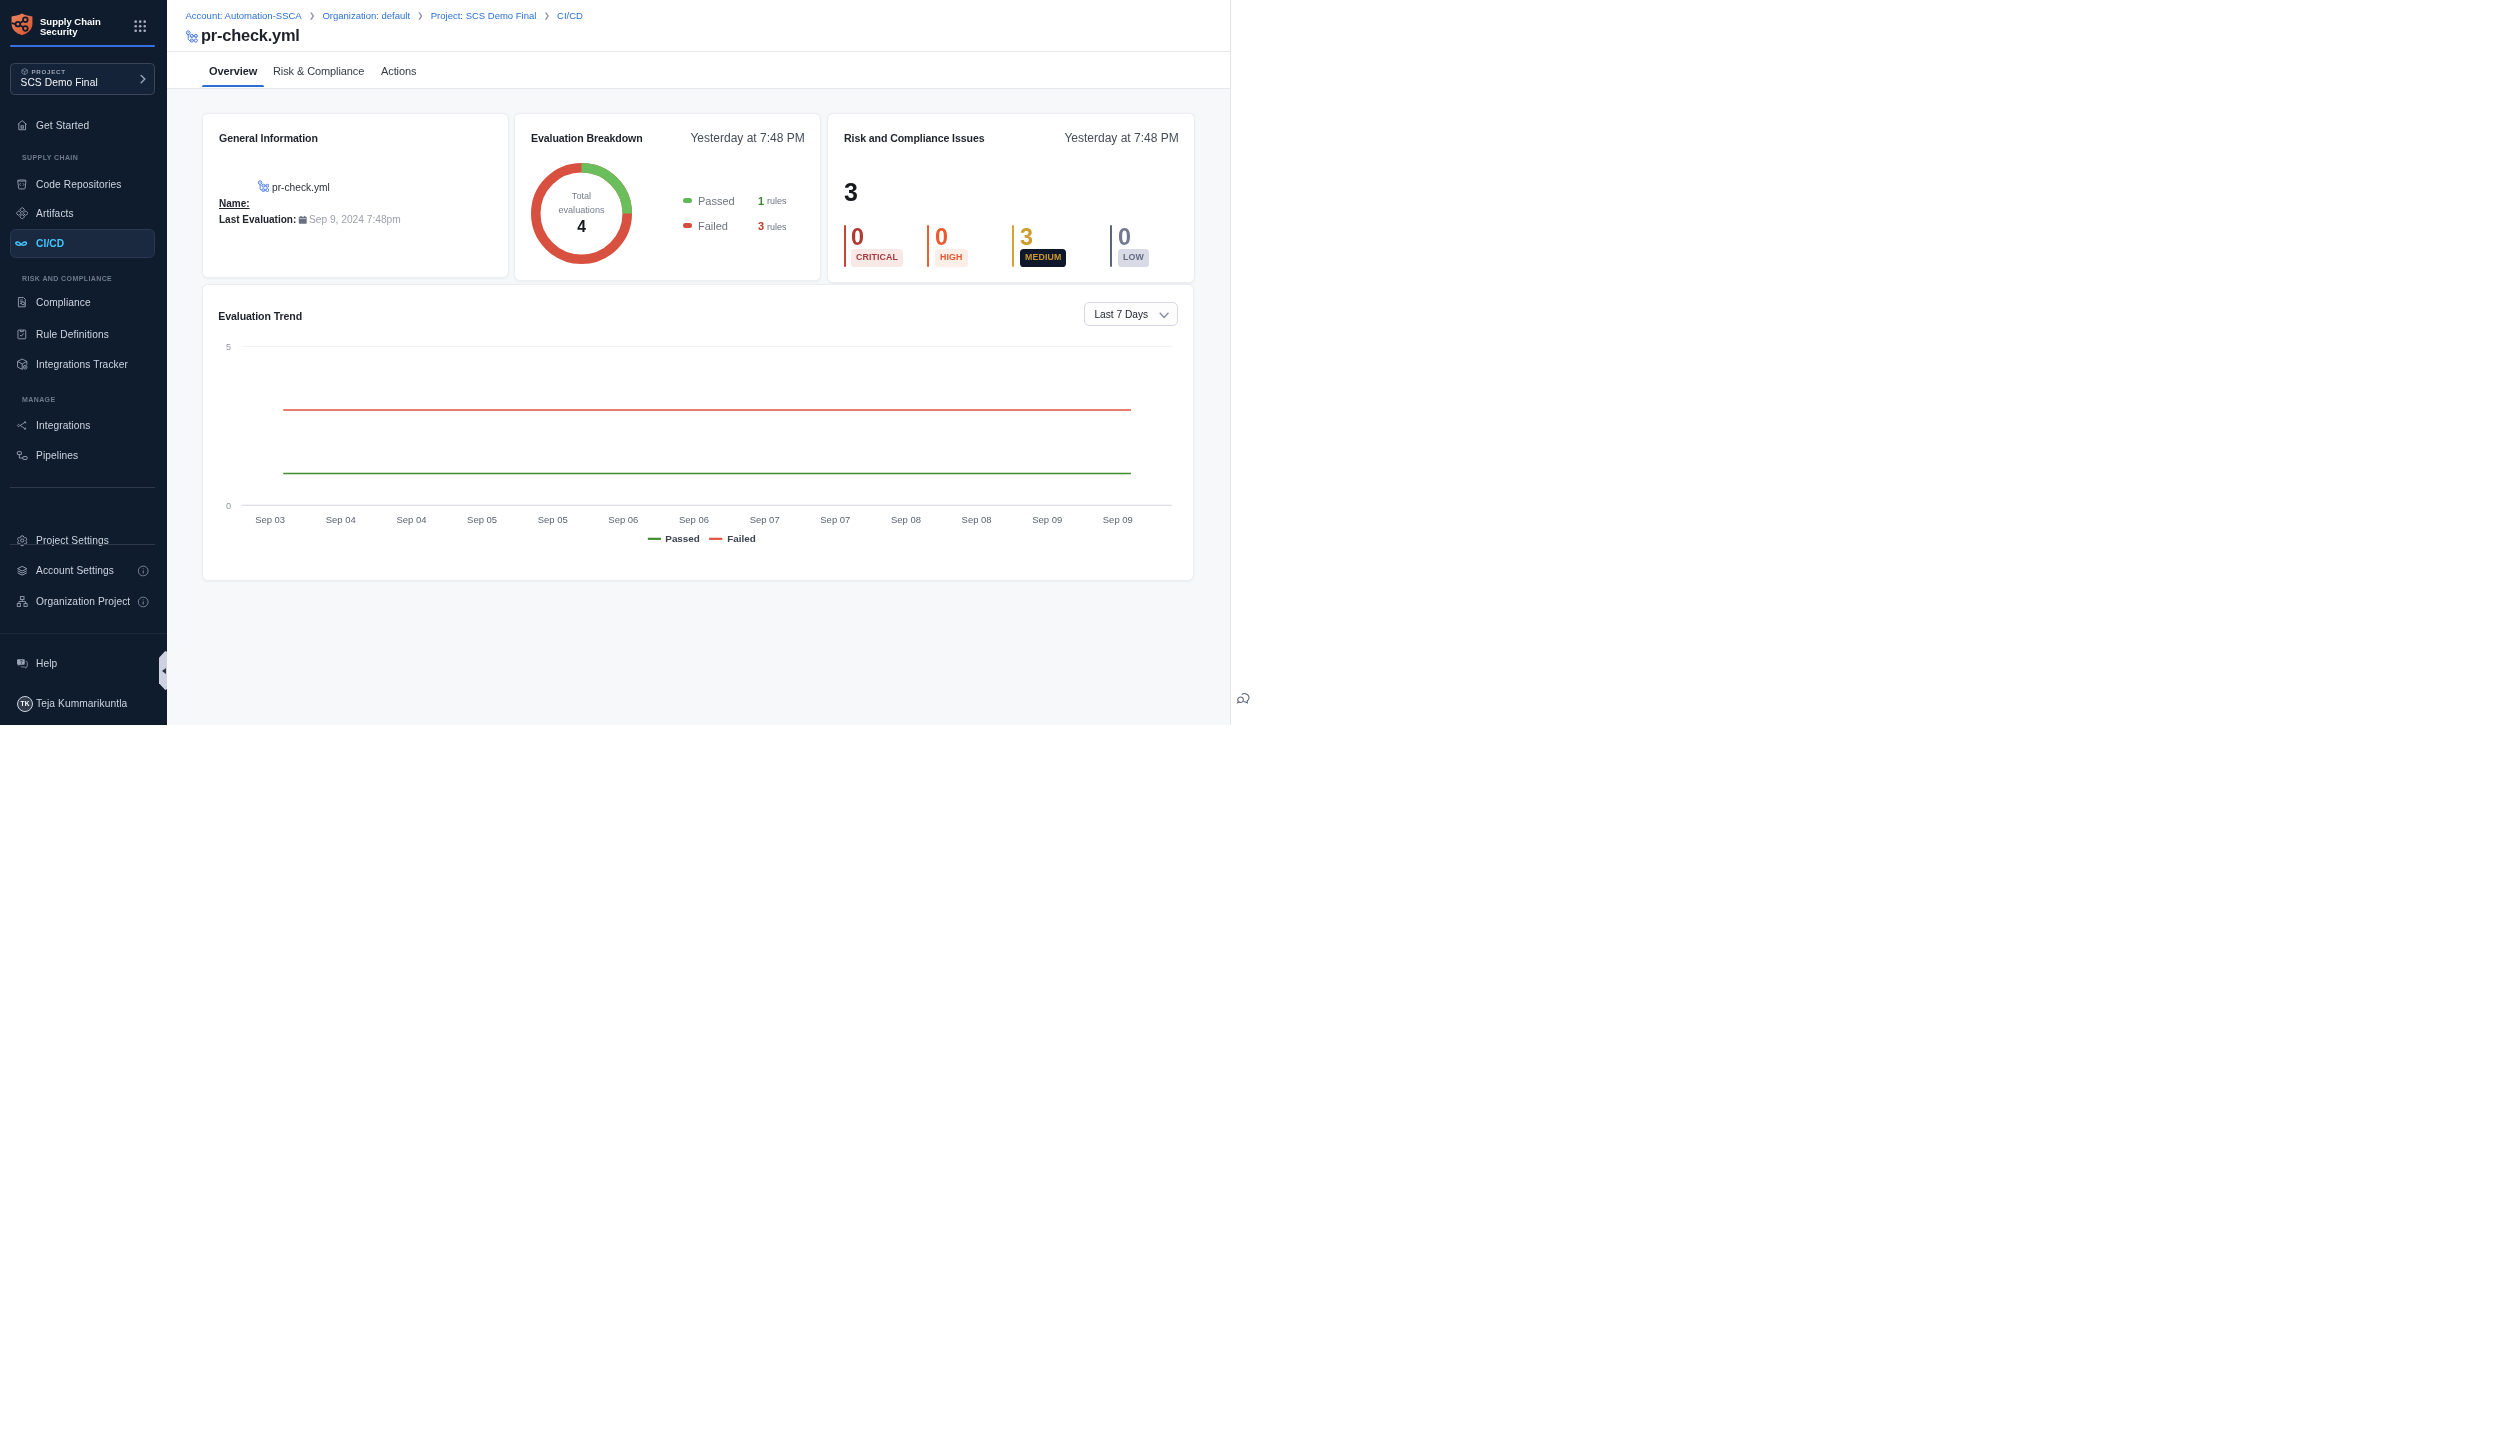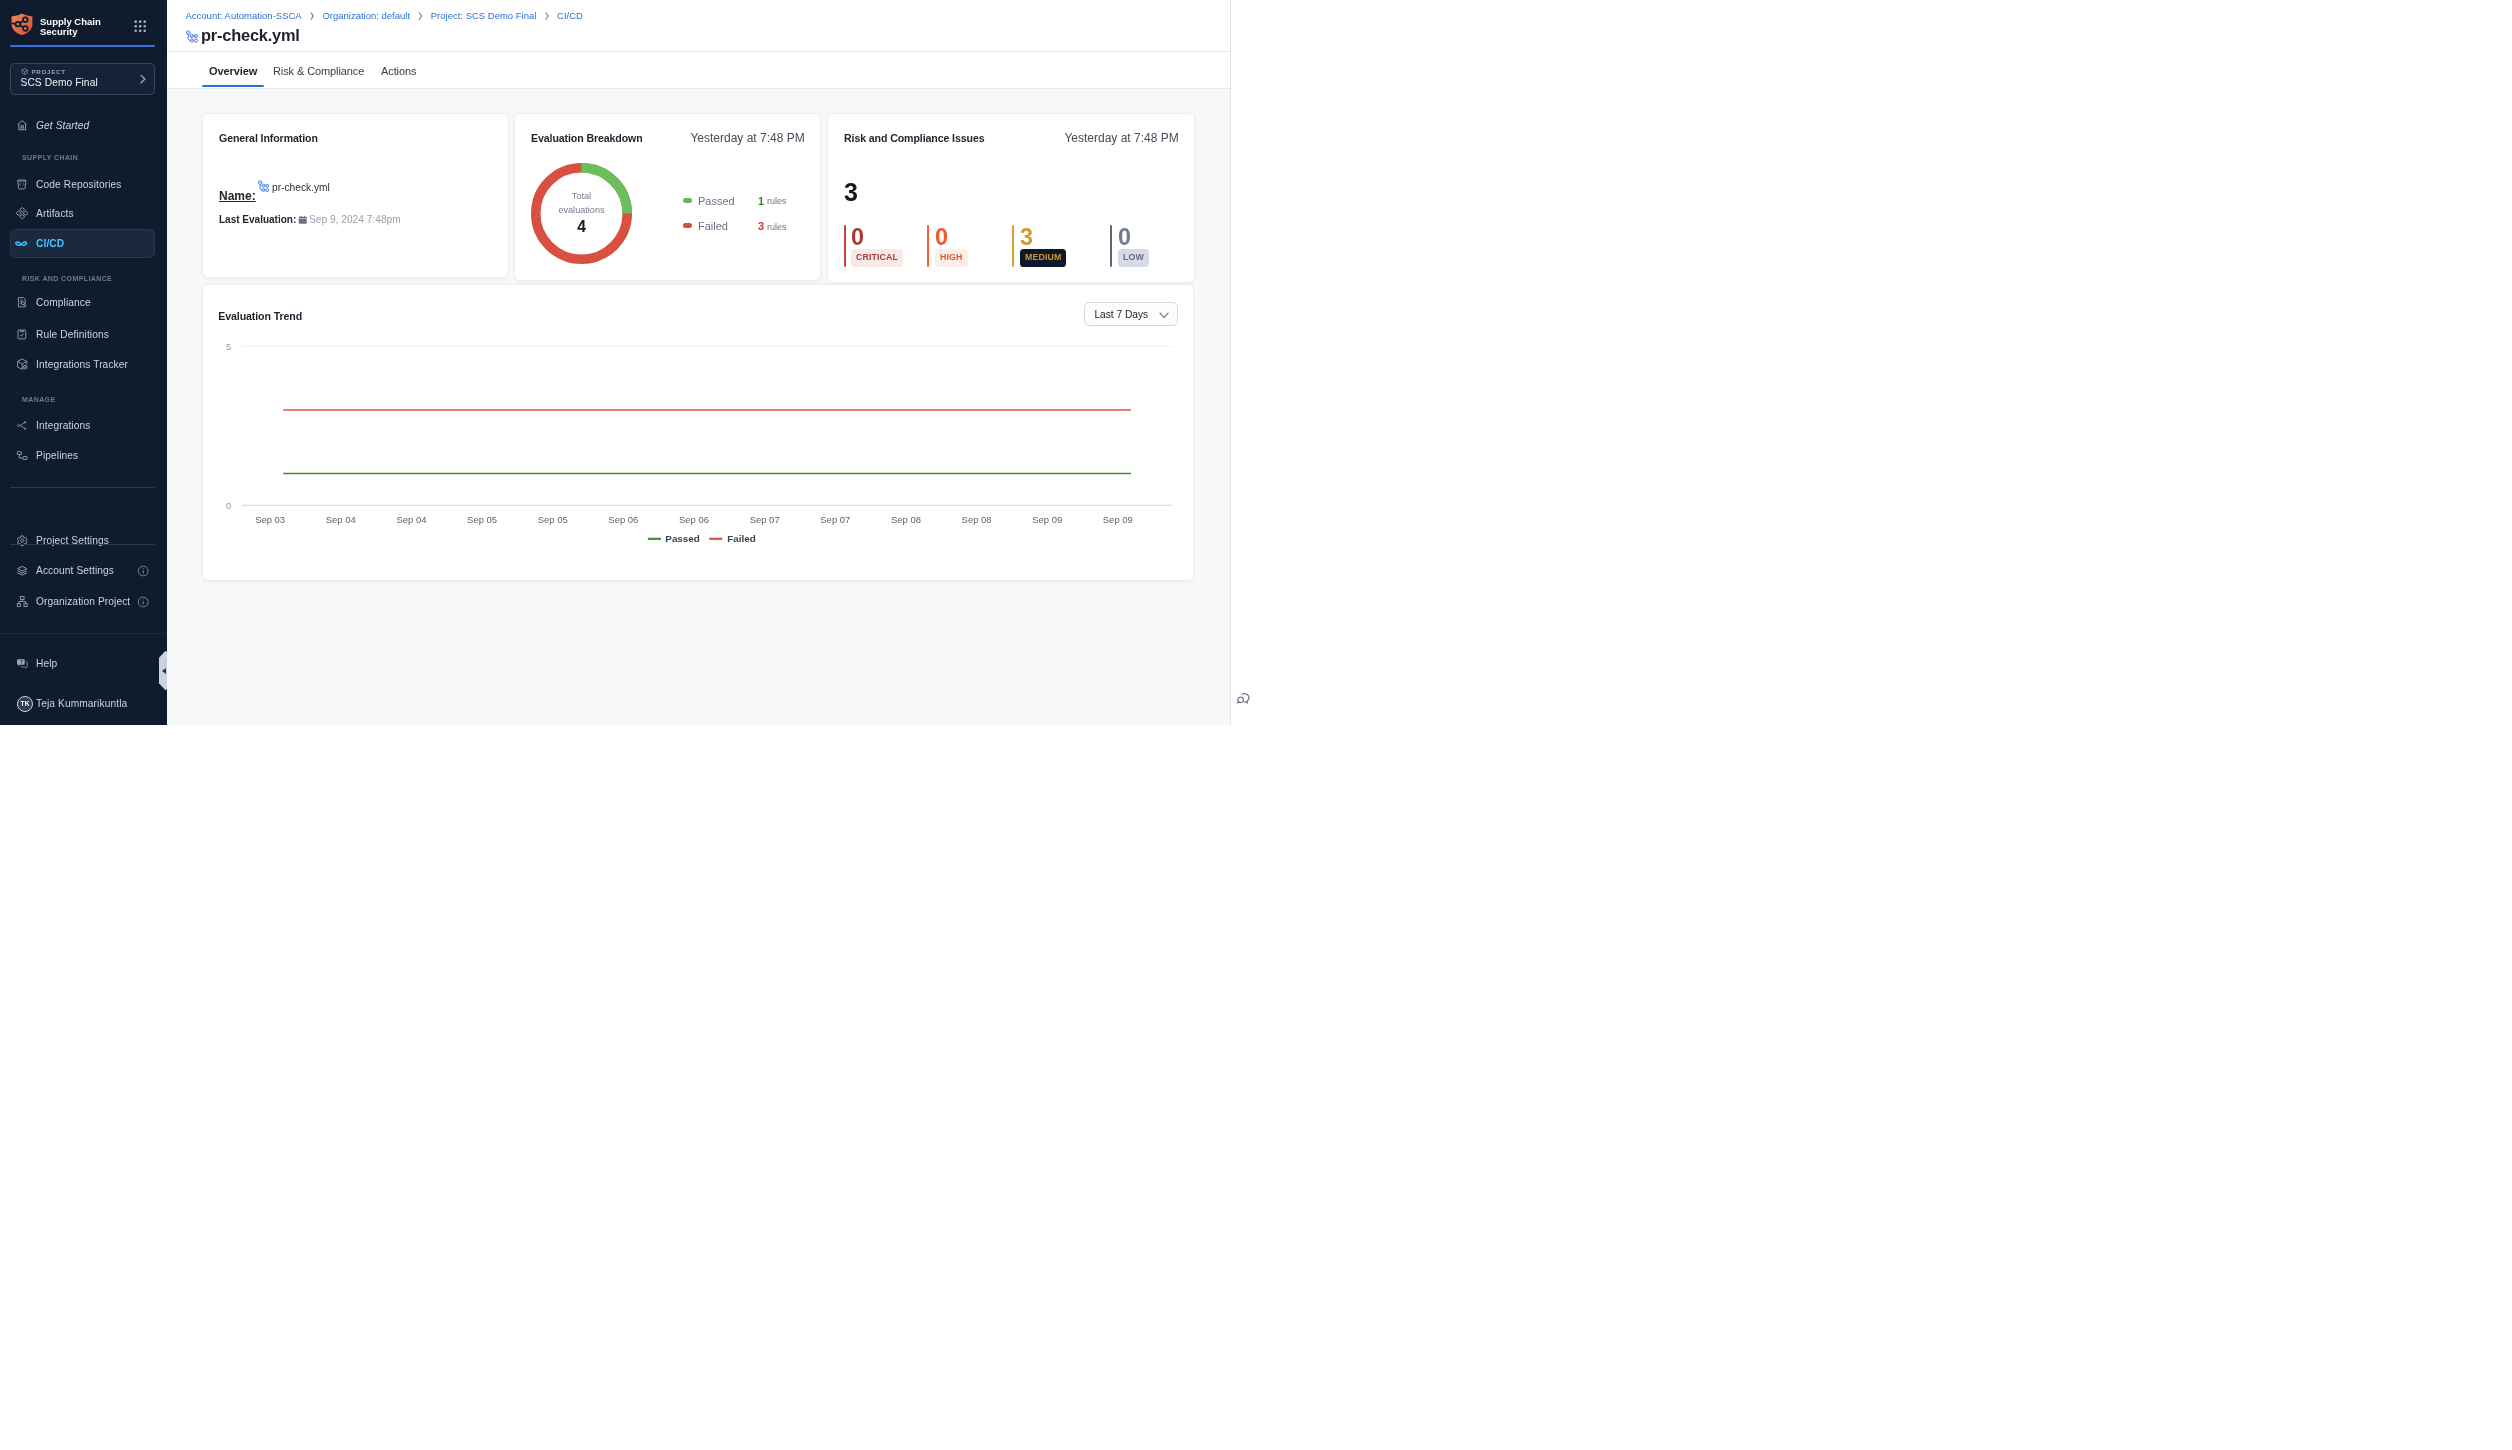--- a/index.html
+++ b/index.html
@@ -73,21 +73,21 @@
     <svg class="abs" style="left:10px; top:3.6px;" width="7.3" height="7.3" viewBox="0 0 24 24" fill="none" stroke="#9aa3b4" stroke-width="2">
         <path d="M12 2 L21 7 L21 17 L12 22 L3 17 L3 7 Z M3 7 L12 12 L21 7 M12 12 L12 22"></path>
       </svg>
     <div class="abs" style="left:21px; top:4px; font-size:6.2px; font-weight:bold; letter-spacing:0.7px; color:#9aa3b4;">PROJECT</div>
     <div class="abs" style="left:10px; top:13px; font-size:10.2px; color:#f3f5f8; letter-spacing:0.1px;">SCS Demo Final</div>
     <svg class="abs" style="right:6.6px; top:10.2px;" width="8" height="10.2" viewBox="0 0 11 14" fill="none" stroke="#97a0b1" stroke-width="2" stroke-linecap="round">
         <path d="M3 2 L8 7 L3 12"></path>
       </svg>
   </div>
 
-  <div class="nav-item" style="top:110px;font-style:italic;">
+  <div class="nav-item" style="top:110px;">
       <span class="ico">
     <svg width="12.4" height="12.4" viewBox="0 0 24 24" fill="none" stroke="#9ba4b5" stroke-width="1.8">
           <path d="M3.5 10.5 L12 3.2 L20.5 10.5 M5.5 9 L5.5 20.8 L18.5 20.8 L18.5 9"></path>
           <rect x="9.8" y="13.2" width="4.4" height="4.4"></rect>
         </svg>
   </span>
       <span class="txt">Get Started</span>
     </div>
   <div class="nav-sec" style="top:154px;">SUPPLY CHAIN</div>
   <div class="nav-item" style="top:169px;">
@@ -252,21 +252,21 @@
     <path d="M6 8.4 L6 16 C6 18 7.5 19.5 9.6 19.5 M9.4 11 L8.9 11 M15.4 11 L17.1 11 M15.4 19.5 L17.1 19.5"></path>
   </svg>
   <div class="abs" style="left:34px; top:26px; font-size:16.4px; font-weight:bold; color:#1e222c; letter-spacing:-0.2px; z-index:3;">pr-check.yml</div>
   <div class="tabs"></div>
   <div class="tab active" style="left:42px;">Overview<span class="ul"></span></div>
   <div class="tab" style="left:106px;">Risk &amp; Compliance</div>
   <div class="tab" style="left:214px;">Actions</div>
 
   <div class="card" style="left:35px; top:113px; width:307px; height:165px;">
     <div class="card-title">General Information</div>
-    <div class="abs" style="left:16px; top:75px; font-size:12px; font-weight:bold; color:#22262f;text-decoration:underline;">Name:</div>
+    <div class="abs" style="left:16px; top:84px; font-size:10px; font-weight:bold; color:#22262f;text-decoration:underline;">Name:</div>
     <svg class="abs" style="left:54px; top:66px;" width="12.4" height="12.4" viewBox="0 0 24 24" fill="none" stroke="#3b6fe0" stroke-width="1.7">
       <circle cx="6" cy="5" r="3.4"></circle>
         <path d="M5.2 3.5 L7.5 5 L5.2 6.5 Z" fill="#3b6fe0" stroke="none"></path>
       <circle cx="12.5" cy="11" r="2.9"></circle>
         <path d="M11.3 11 L12.2 12 L13.8 10.3" stroke-width="1.3"></path>
       <circle cx="20" cy="11" r="2.9"></circle>
         <path d="M18.8 11 L19.7 12 L21.3 10.3" stroke-width="1.3"></path>
       <circle cx="12.5" cy="19.5" r="2.9"></circle>
         <path d="M11.6 19.5 L13.4 19.5" stroke-width="1.3"></path>
       <circle cx="20" cy="19.5" r="2.9"></circle>

